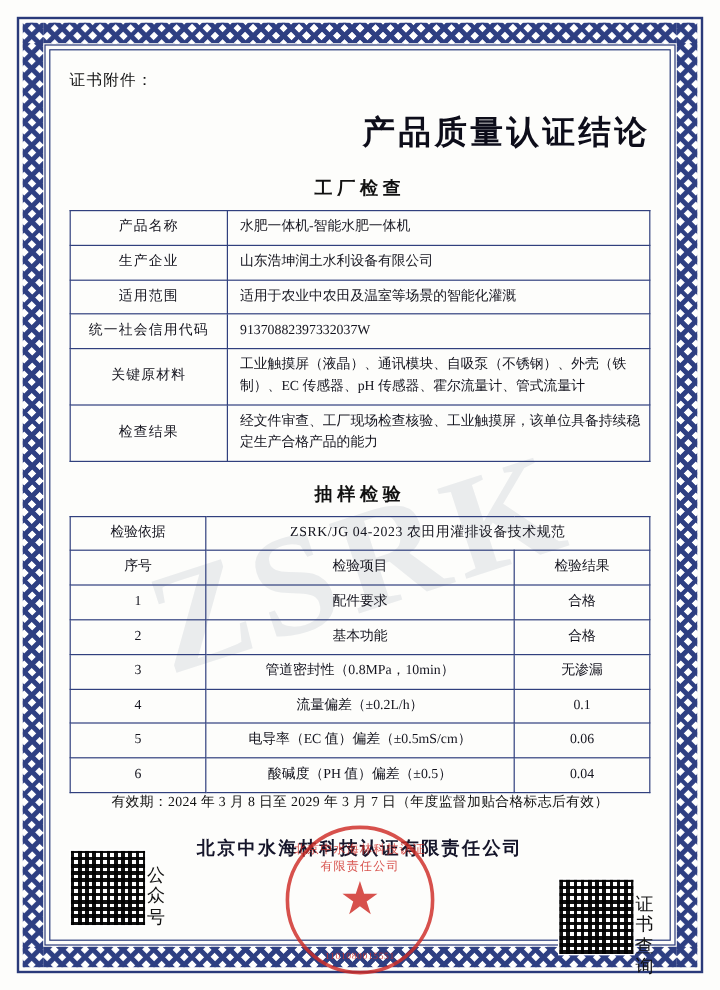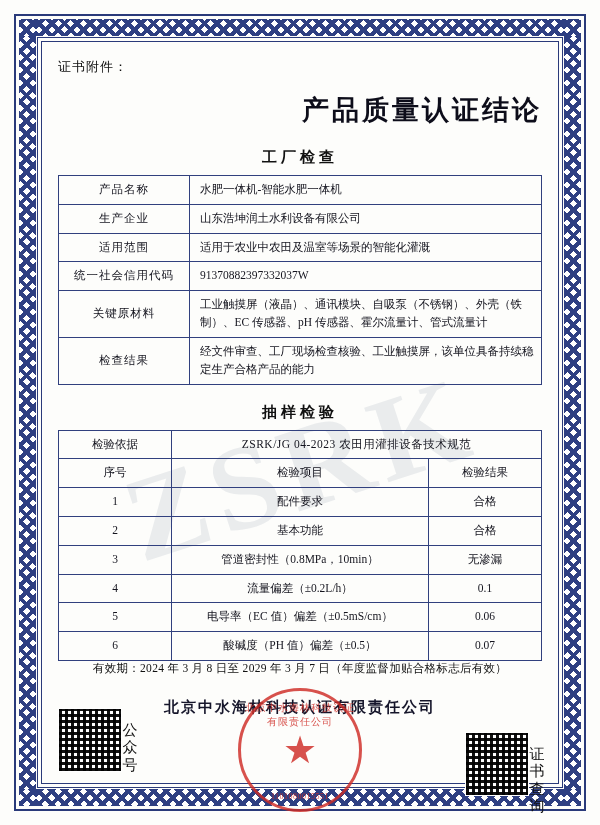--- a/index.html
+++ b/index.html
@@ -299,21 +299,21 @@
           <td class="c-res">0.1</td>
         </tr>
         <tr>
           <td class="c-no">5</td>
           <td>电导率（EC 值）偏差（±0.5mS/cm）</td>
           <td class="c-res">0.06</td>
         </tr>
         <tr>
           <td class="c-no">6</td>
           <td>酸碱度（PH 值）偏差（±0.5）</td>
-          <td class="c-res">0.07</td>
+          <td class="c-res">0.04</td>
         </tr>
       </tbody>
     </table>
 
     <div class="validity">有效期：2024 年 3 月 8 日至  2029 年 3 月 7 日（年度监督加贴合格标志后有效）</div>
 
     <div class="issuer">北京中水海林科技认证有限责任公司</div>
 
   </div>
 

